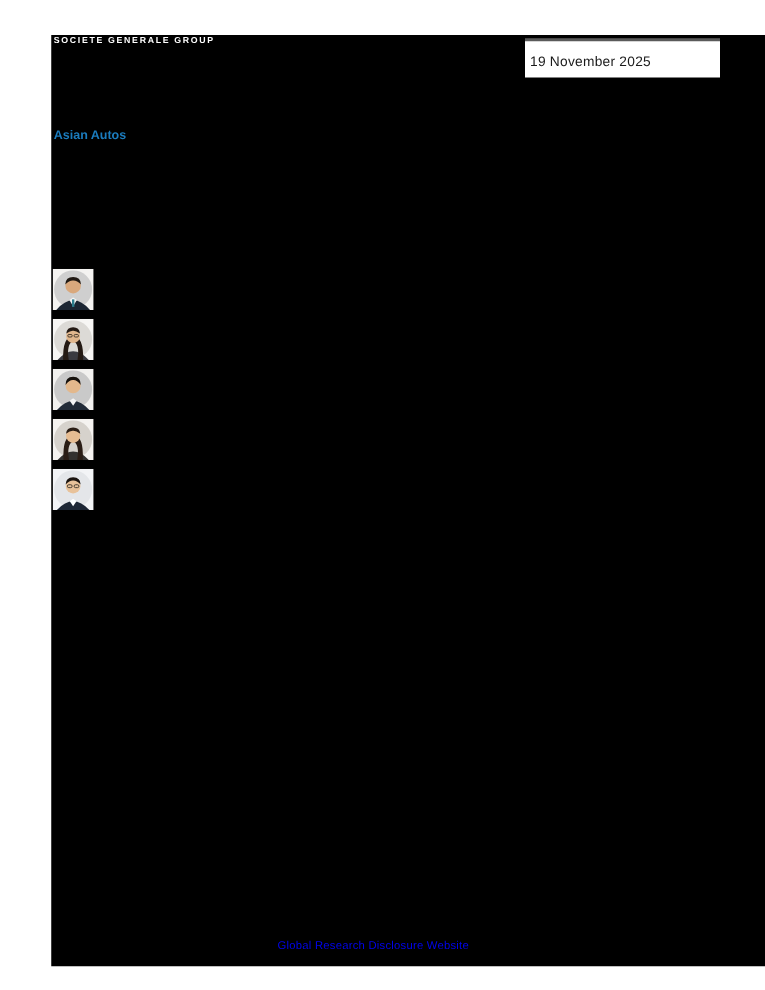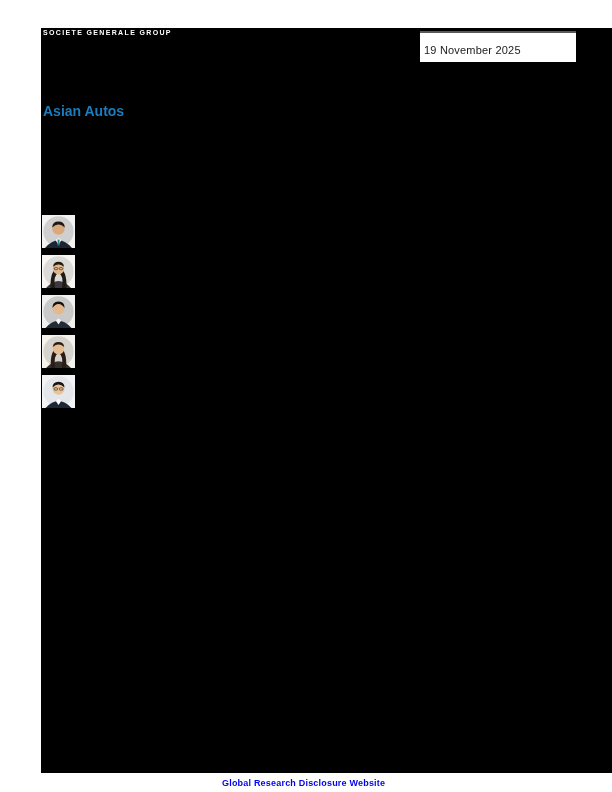--- a/index.html
+++ b/index.html
@@ -65,21 +65,21 @@
     font-size: 11px;
     color: var(--date-text, #1a1a1a);
     letter-spacing: 0.2px;
     white-space: nowrap;
   }
   
   .category {
     position: absolute;
     left: 43px;
     top: 103px;
-    font-size: 14px;
+    font-size: 10px;
     font-weight: bold;
     color: var(--brand-blue, #1b7cbe);
     z-index: 3;
     white-space: nowrap;
   }
   
   .analysts {
     position: absolute;
     left: 42px;
     top: 215px;
@@ -93,28 +93,27 @@
     display: block;
     overflow: hidden;
   }
   .analyst-photo svg { display: block; }
   
   .disclosure {
     position: absolute;
     left: 222px;
     top: 751px;
     font-size: 9px;
-    font-weight: bold;
+    font-weight: normal;
     color: var(--link-blue, #0004ee);
     text-decoration: none;
     letter-spacing: 0.2px;
     z-index: 3;
     white-space: nowrap;
     cursor: pointer;
-    margin-top: 27px;
   }
 </style>
 </head>
 <body>
 
 <div class="page">
 
   <div class="redaction-block"></div>
 
   <div class="logo">

